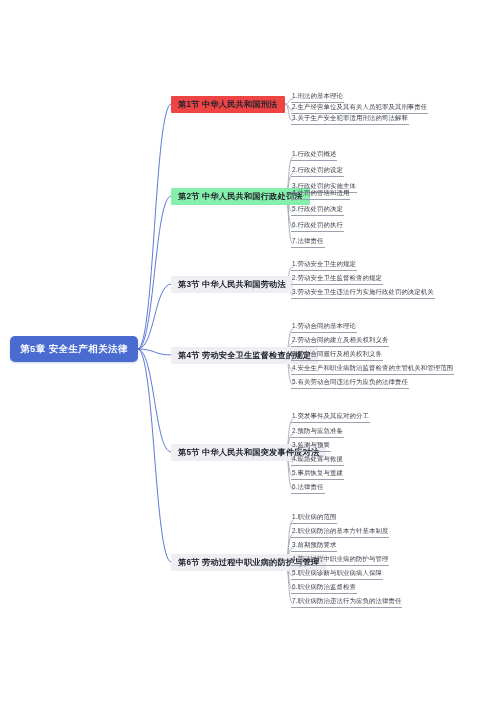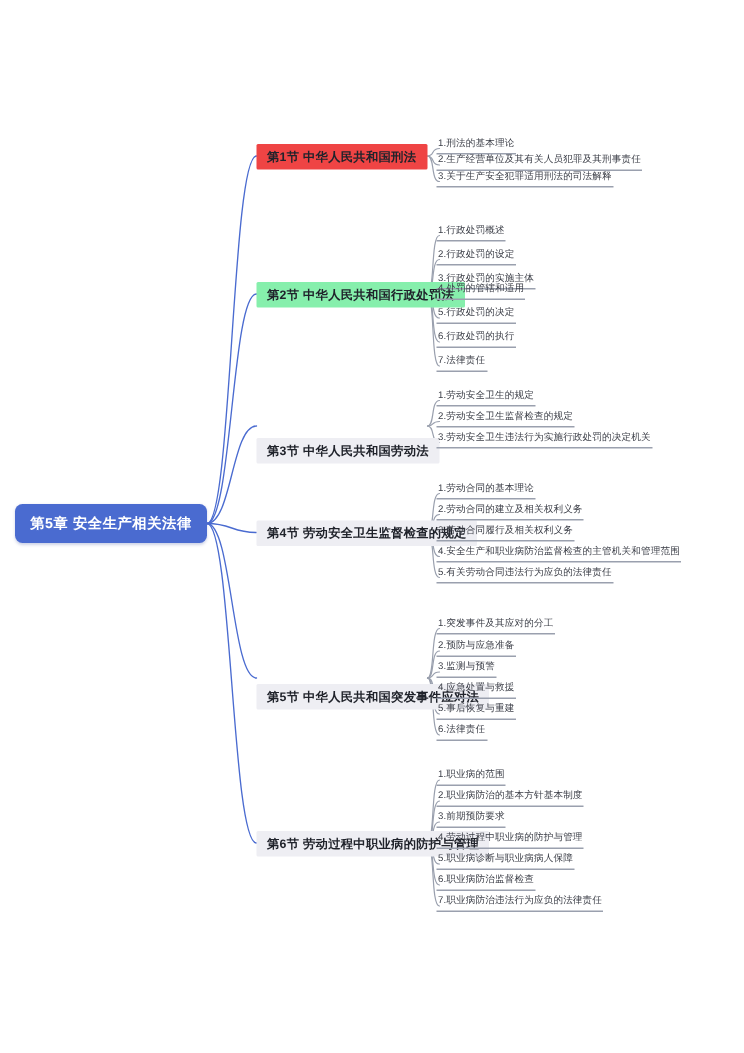--- a/index.html
+++ b/index.html
@@ -131,31 +131,31 @@
       <div class="leaf-node" style="left: 291px; top: 102px; border-bottom-color: rgb(154, 160, 174);">2.生产经营单位及其有关人员犯罪及其刑事责任</div>
       <div class="leaf-node" style="left: 291px; top: 113px; border-bottom-color: rgb(154, 160, 174);">3.关于生产安全犯罪适用刑法的司法解释</div>
       <div class="section-node" style="left: 171px; top: 188px; background: #86efac;">第2节 中华人民共和国行政处罚法</div>
       <div class="leaf-node" style="left: 291px; top: 149px; border-bottom-color: rgb(154, 160, 174);">1.行政处罚概述</div>
       <div class="leaf-node" style="left: 291px; top: 165px; border-bottom-color: rgb(154, 160, 174);">2.行政处罚的设定</div>
       <div class="leaf-node" style="left: 291px; top: 181px; border-bottom-color: rgb(154, 160, 174);">3.行政处罚的实施主体</div>
       <div class="leaf-node" style="left: 291px; top: 188px; border-bottom-color: rgb(154, 160, 174);">4.处罚的管辖和适用</div>
       <div class="leaf-node" style="left: 291px; top: 204px; border-bottom-color: rgb(154, 160, 174);">5.行政处罚的决定</div>
       <div class="leaf-node" style="left: 291px; top: 220px; border-bottom-color: rgb(154, 160, 174);">6.行政处罚的执行</div>
       <div class="leaf-node" style="left: 291px; top: 236px; border-bottom-color: rgb(154, 160, 174);">7.法律责任</div>
-      <div class="section-node" style="left: 171px; top: 276px; background: rgb(238, 238, 243); margin-top: 16px;">第3节 中华人民共和国劳动法</div>
+      <div class="section-node" style="left: 171px; top: 276px; background: rgb(238, 238, 243);">第3节 中华人民共和国劳动法</div>
       <div class="leaf-node" style="left: 291px; top: 259px; border-bottom-color: rgb(154, 160, 174);">1.劳动安全卫生的规定</div>
       <div class="leaf-node" style="left: 291px; top: 273px; border-bottom-color: rgb(154, 160, 174);">2.劳动安全卫生监督检查的规定</div>
       <div class="leaf-node" style="left: 291px; top: 287px; border-bottom-color: rgb(154, 160, 174);">3.劳动安全卫生违法行为实施行政处罚的决定机关</div>
       <div class="section-node" style="left: 171px; top: 347px; background: rgb(238, 238, 243);">第4节 劳动安全卫生监督检查的规定</div>
       <div class="leaf-node" style="left: 291px; top: 321px; border-bottom-color: rgb(154, 160, 174);">1.劳动合同的基本理论</div>
       <div class="leaf-node" style="left: 291px; top: 335px; border-bottom-color: rgb(154, 160, 174);">2.劳动合同的建立及相关权利义务</div>
       <div class="leaf-node" style="left: 291px; top: 349px; border-bottom-color: rgb(154, 160, 174);">3.劳动合同履行及相关权利义务</div>
       <div class="leaf-node" style="left: 291px; top: 363px; border-bottom-color: rgb(154, 160, 174);">4.安全生产和职业病防治监督检查的主管机关和管理范围</div>
       <div class="leaf-node" style="left: 291px; top: 377px; border-bottom-color: rgb(154, 160, 174);">5.有关劳动合同违法行为应负的法律责任</div>
-      <div class="section-node" style="left: 171px; top: 444px; background: rgb(238, 238, 243); margin-top: 12px;">第5节 中华人民共和国突发事件应对法</div>
+      <div class="section-node" style="left: 171px; top: 444px; background: rgb(238, 238, 243);">第5节 中华人民共和国突发事件应对法</div>
       <div class="leaf-node" style="left: 291px; top: 411px; border-bottom-color: rgb(154, 160, 174);">1.突发事件及其应对的分工</div>
       <div class="leaf-node" style="left: 291px; top: 426px; border-bottom-color: rgb(154, 160, 174);">2.预防与应急准备</div>
       <div class="leaf-node" style="left: 291px; top: 440px; border-bottom-color: rgb(154, 160, 174);">3.监测与预警</div>
       <div class="leaf-node" style="left: 291px; top: 454px; border-bottom-color: rgb(154, 160, 174);">4.应急处置与救援</div>
       <div class="leaf-node" style="left: 291px; top: 468px; border-bottom-color: rgb(154, 160, 174);">5.事后恢复与重建</div>
       <div class="leaf-node" style="left: 291px; top: 482px; border-bottom-color: rgb(154, 160, 174);">6.法律责任</div>
       <div class="section-node" style="left: 171px; top: 554px; background: rgb(238, 238, 243);">第6节 劳动过程中职业病的防护与管理</div>
       <div class="leaf-node" style="left: 291px; top: 512px; border-bottom-color: rgb(154, 160, 174);">1.职业病的范围</div>
       <div class="leaf-node" style="left: 291px; top: 526px; border-bottom-color: rgb(154, 160, 174);">2.职业病防治的基本方针基本制度</div>
       <div class="leaf-node" style="left: 291px; top: 540px; border-bottom-color: rgb(154, 160, 174);">3.前期预防要求</div>

